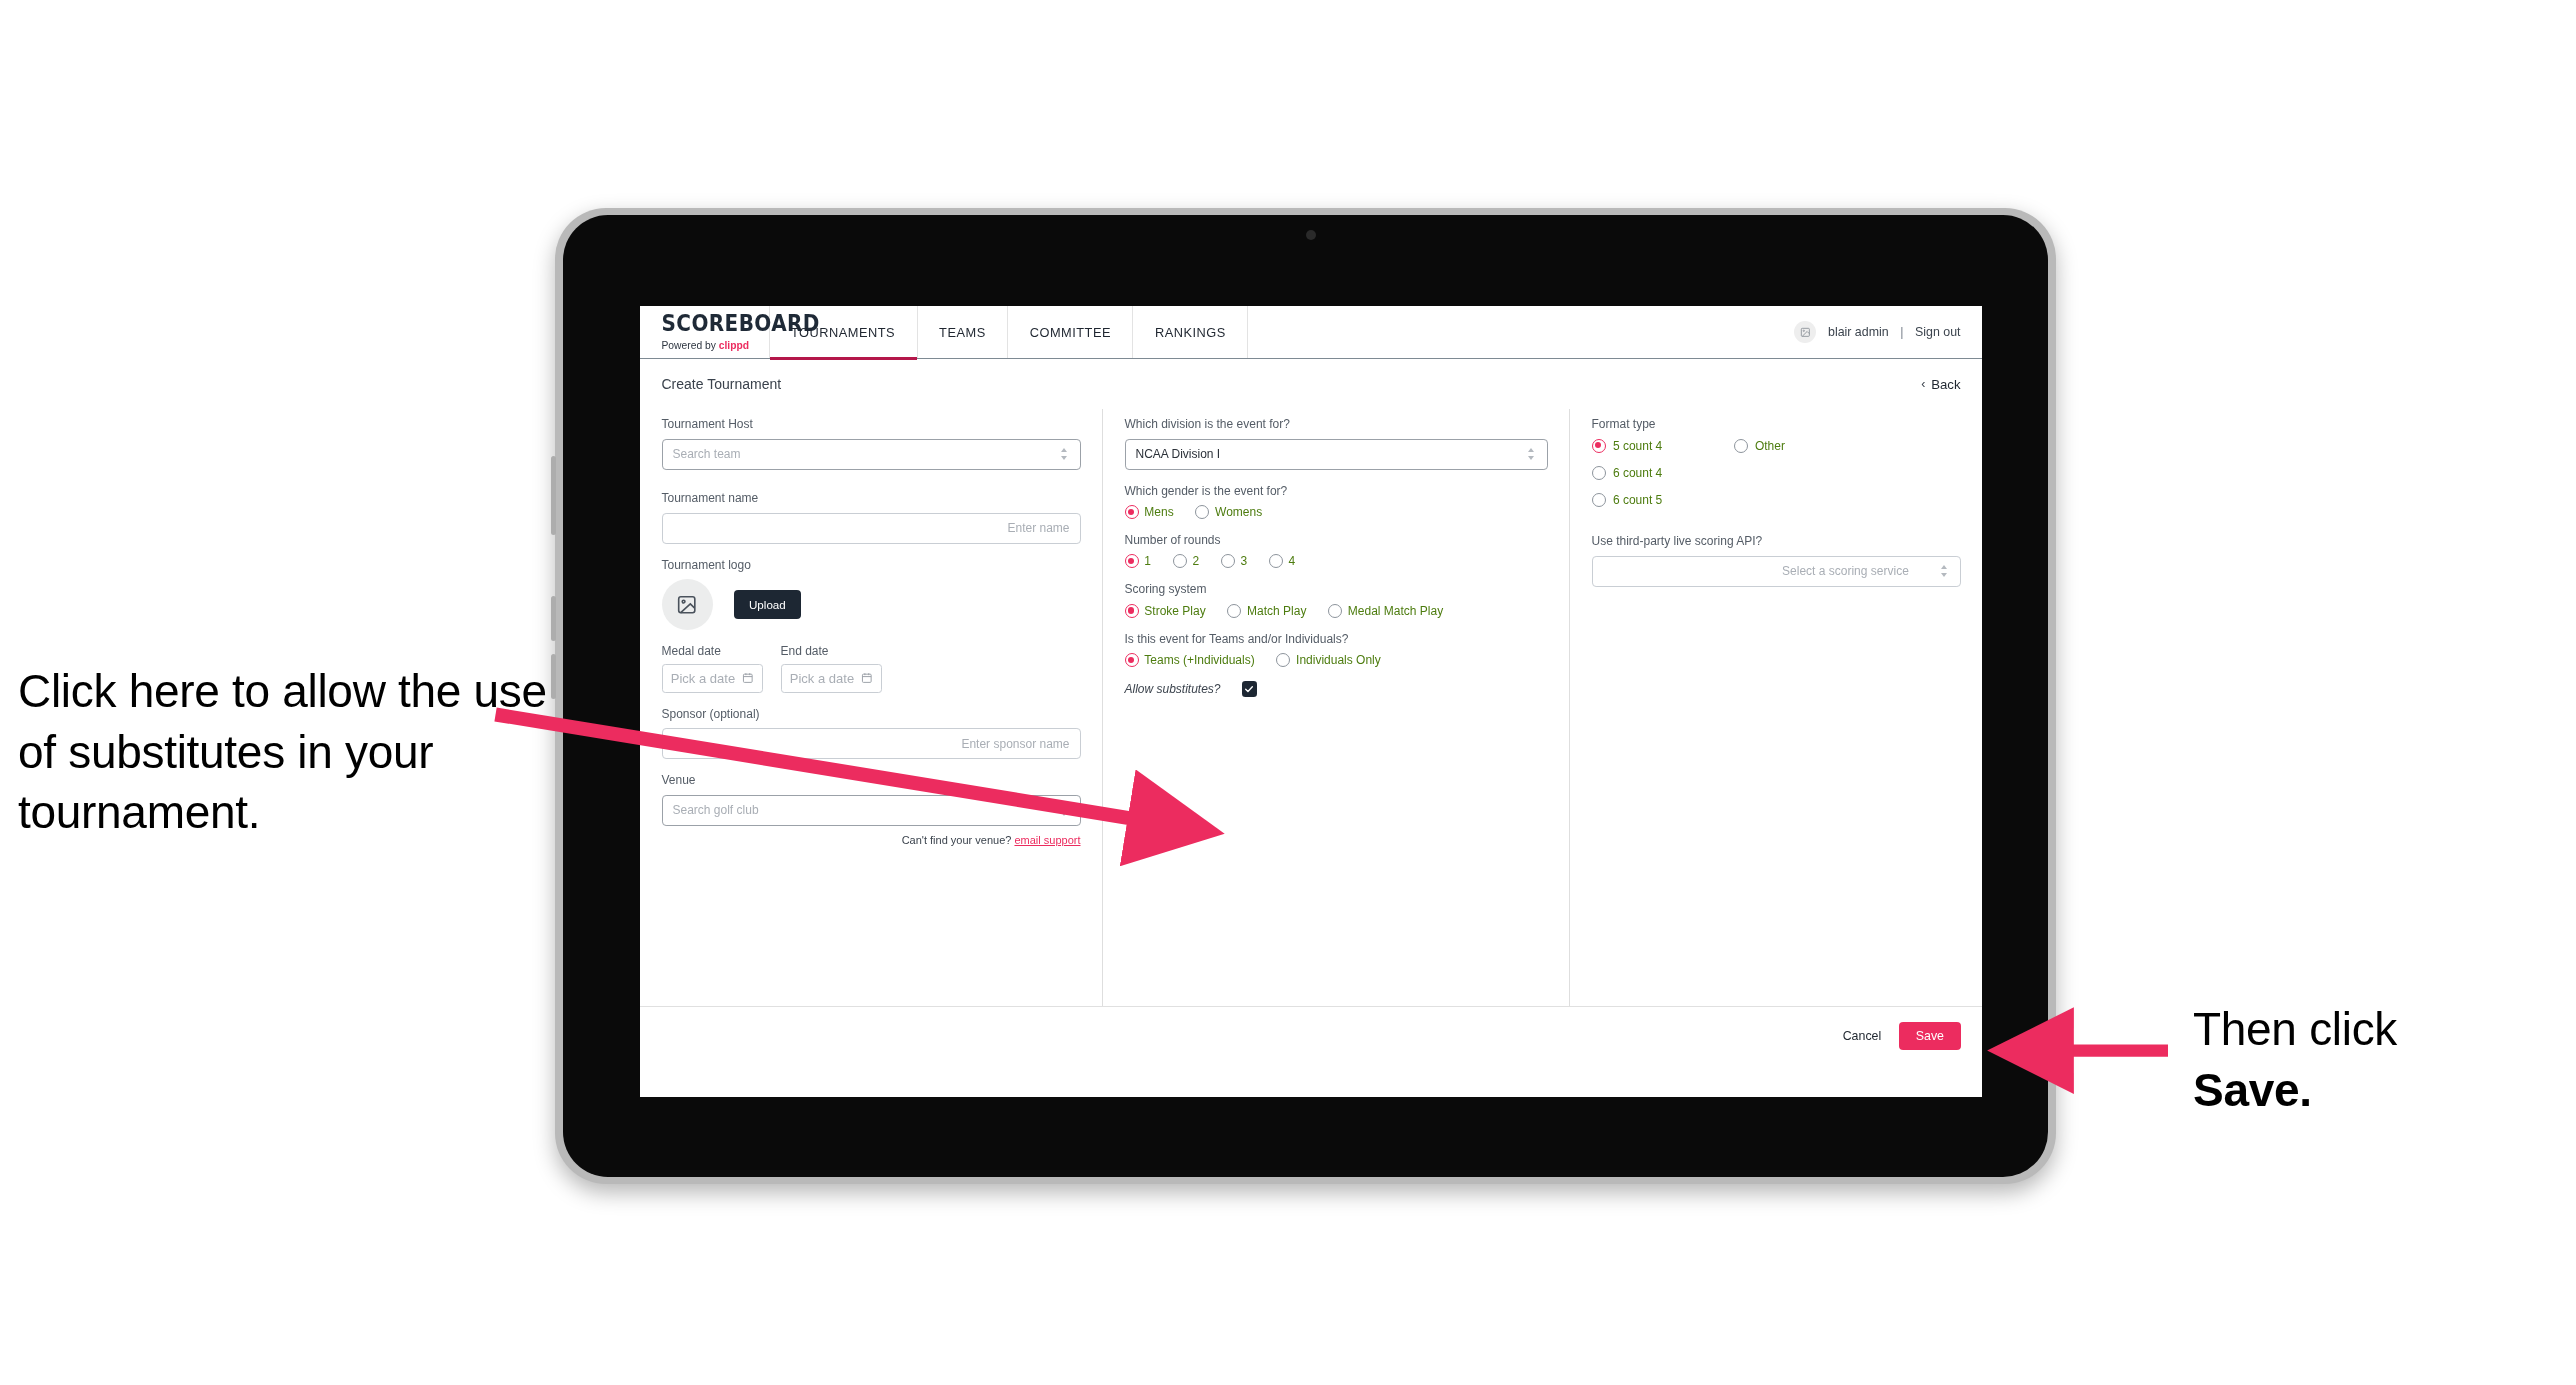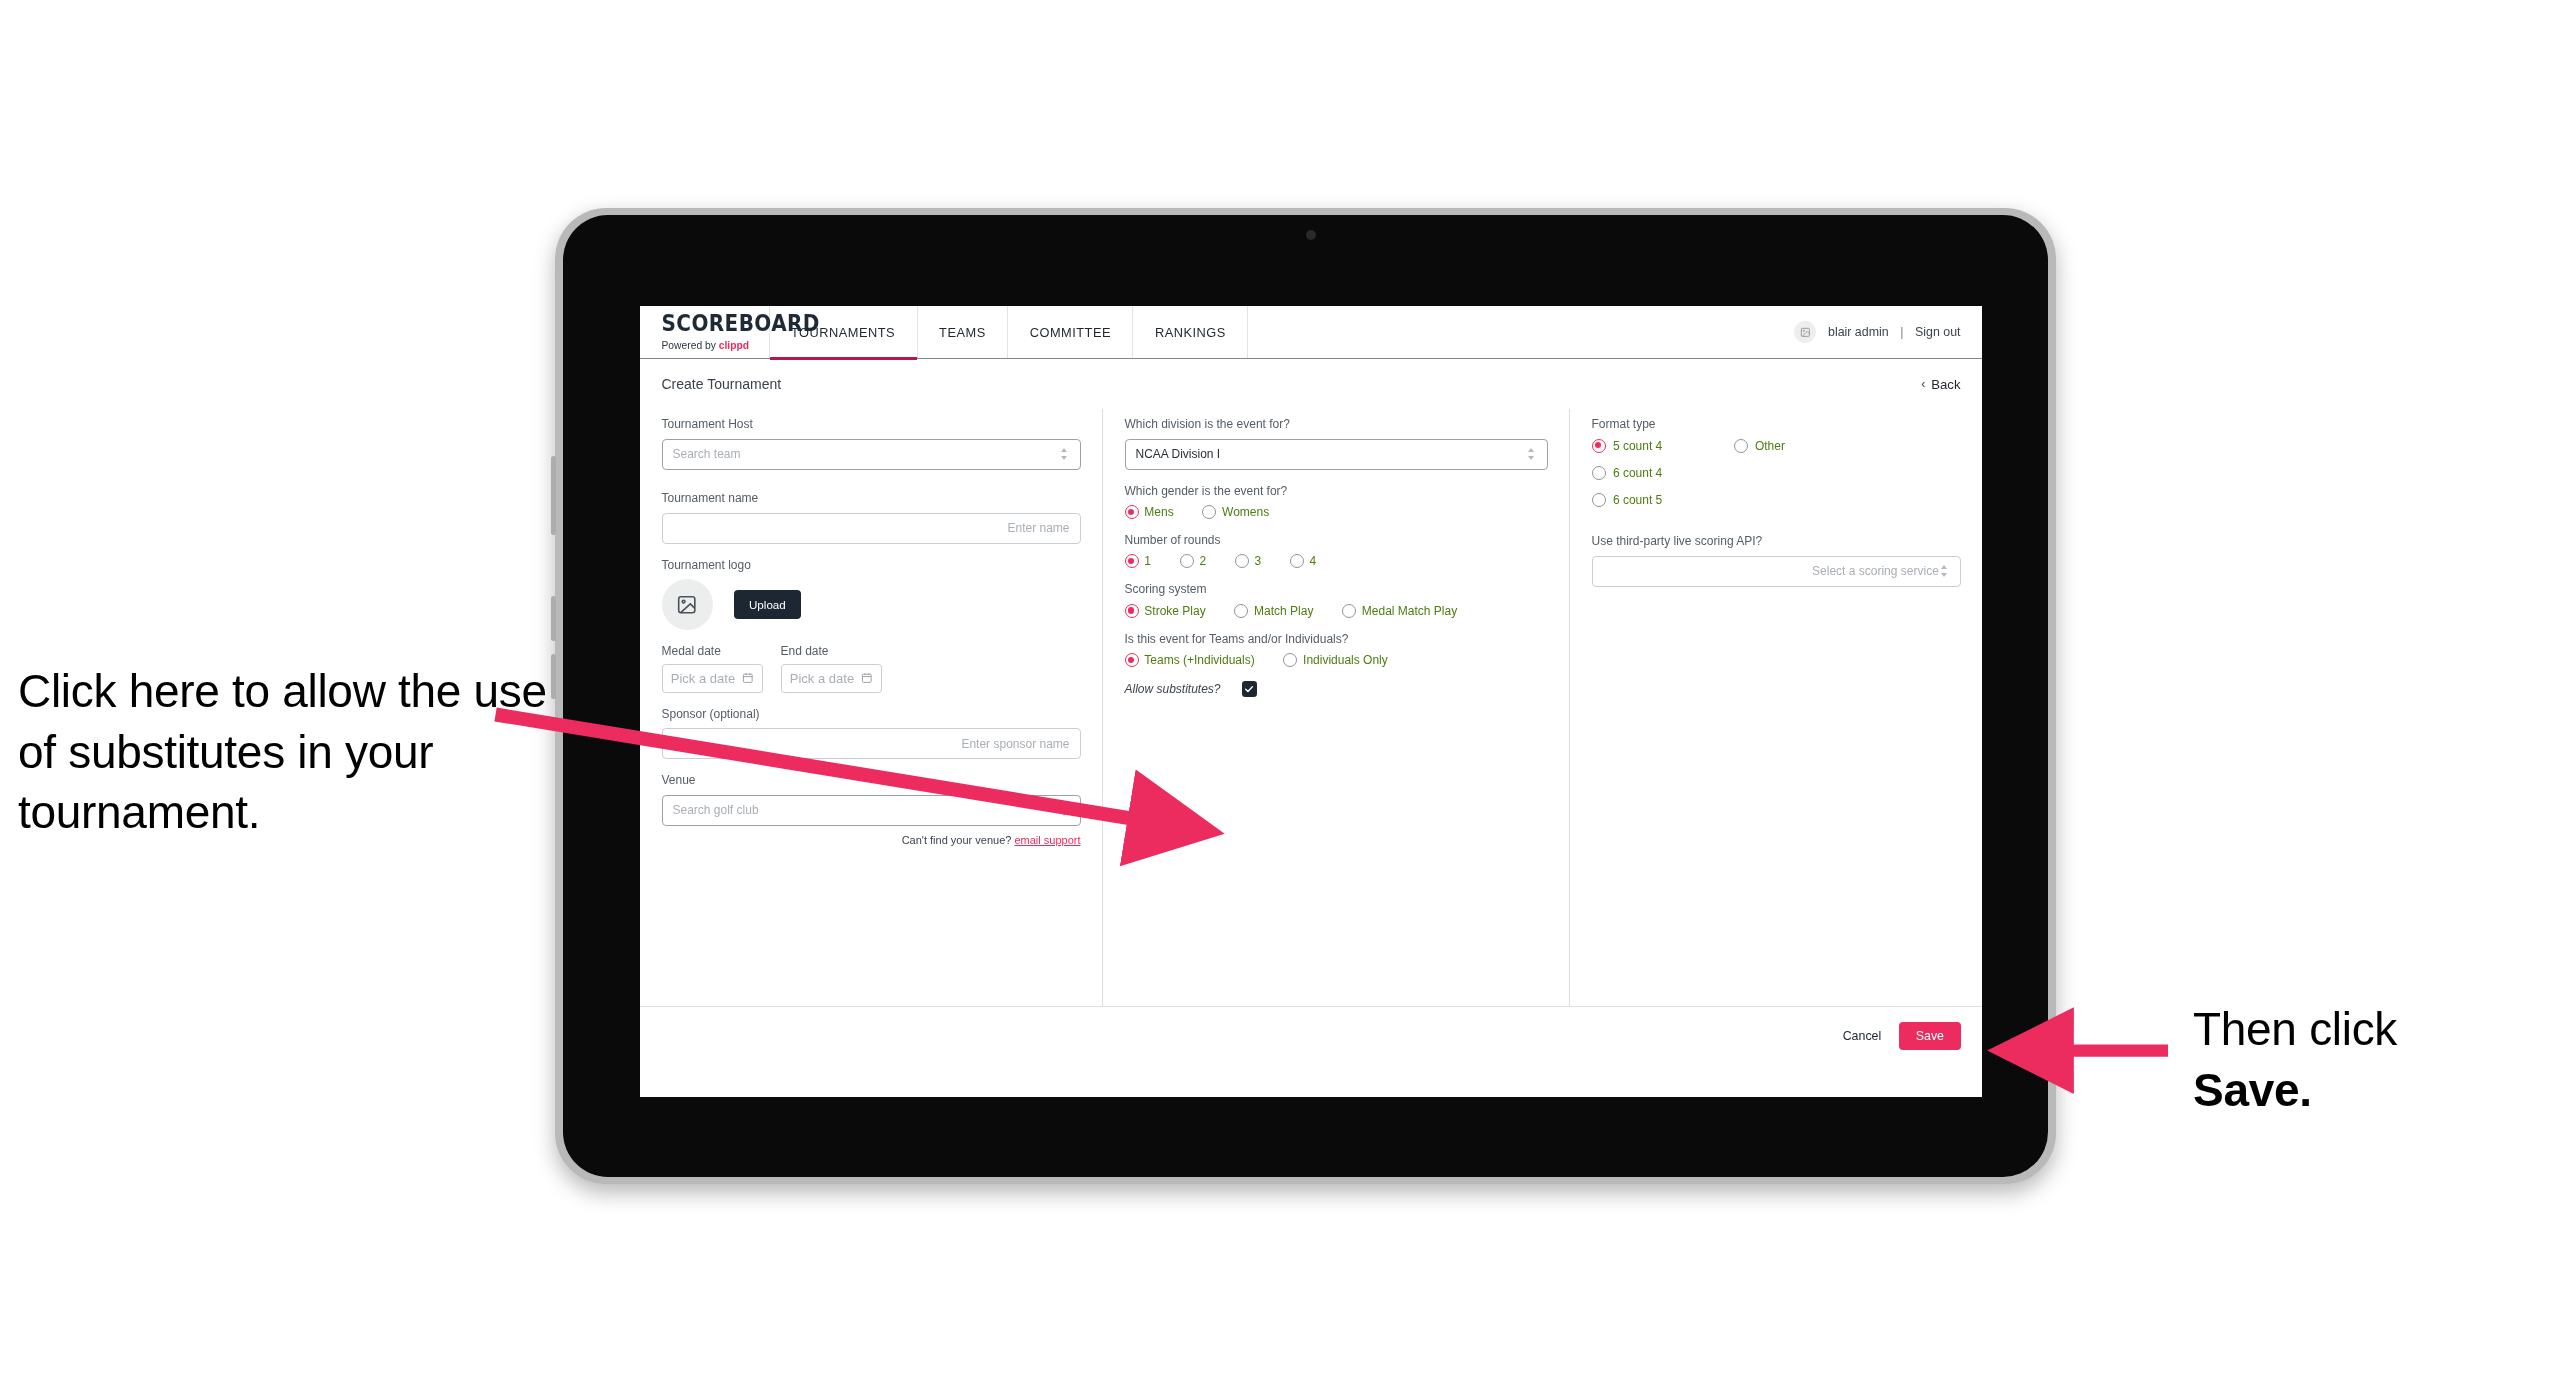--- a/index.html
+++ b/index.html
@@ -60,21 +60,21 @@
   #col-2{width:467px;border-right:0.8px solid #dedede;}
   #col-3{flex:1;}
 
   .fld-label{font-size:12px;color:#545c66;margin:0 0 7.4px 0;}
   .fld-label.tight{margin-bottom:5.8px;}
   .gap-lg{height:21.5px;}
   .gap-md{height:14px;}
 
   .input-box{height:31px;border:0.8px solid #9ba1a8;border-radius:4.1px;
              display:flex;align-items:center;padding:0 10px;box-sizing:border-box;
-             background:#fff;}
+             background:#fff;gap:30px;}
   .input-box.light{border-color:#c9ced4;text-align:right;}
   .input-ph{font-size:12px;color:#a9aeb5;flex:1;}
   .input-val{font-size:12px;color:#2b3139;flex:1;}
   .spin{width:10.7px;height:16.5px;position:relative;flex:none;}
   .spin::before,.spin::after{content:"";position:absolute;left:1.7px;width:0;height:0;
        border-left:3.3px solid transparent;border-right:3.3px solid transparent;}
   .spin::before{top:2.5px;border-bottom:4.1px solid #b4b9bf;}
   .spin::after{bottom:2.5px;border-top:4.1px solid #b4b9bf;}
 
   
@@ -88,21 +88,21 @@
   #dates-row{display:flex;gap:18px;}
   .date-col{width:101px;}
   .date-box{height:29px;border:0.8px solid #c9ced4;border-radius:3.3px;
             display:flex;align-items:center;padding:0 8.3px;box-sizing:border-box;}
   .date-ph{font-size:13px;color:#a9aeb5;flex:1;}
 
   #venue-help{text-align:right;font-size:11px;color:#3b434d;margin-top:8.3px;}
   #venue-help a{color:#ec2c5f;text-decoration:underline;}
 
   
-  .radio-row{display:flex;align-items:center;gap:17px;flex-wrap:wrap;}
+  .radio-row{display:flex;align-items:center;gap:10px;flex-wrap:wrap;}
   .radio-item{display:flex;align-items:center;gap:5.8px;margin-right:11.6px;}
   .radio{width:14px;height:14px;border-radius:50%;border:1.3px solid #8d949c;
          box-sizing:border-box;flex:none;}
   .radio.on{border-color:#ec2c5f;position:relative;}
   .radio.on::after{content:"";position:absolute;left:2.6px;top:2.6px;
          width:6.1px;height:6.1px;border-radius:50%;background:#ec2c5f;}
   .radio-label{font-size:12px;color:#4d7c0f;white-space:nowrap;}
 
   
   .fmt-grid{display:flex;}

